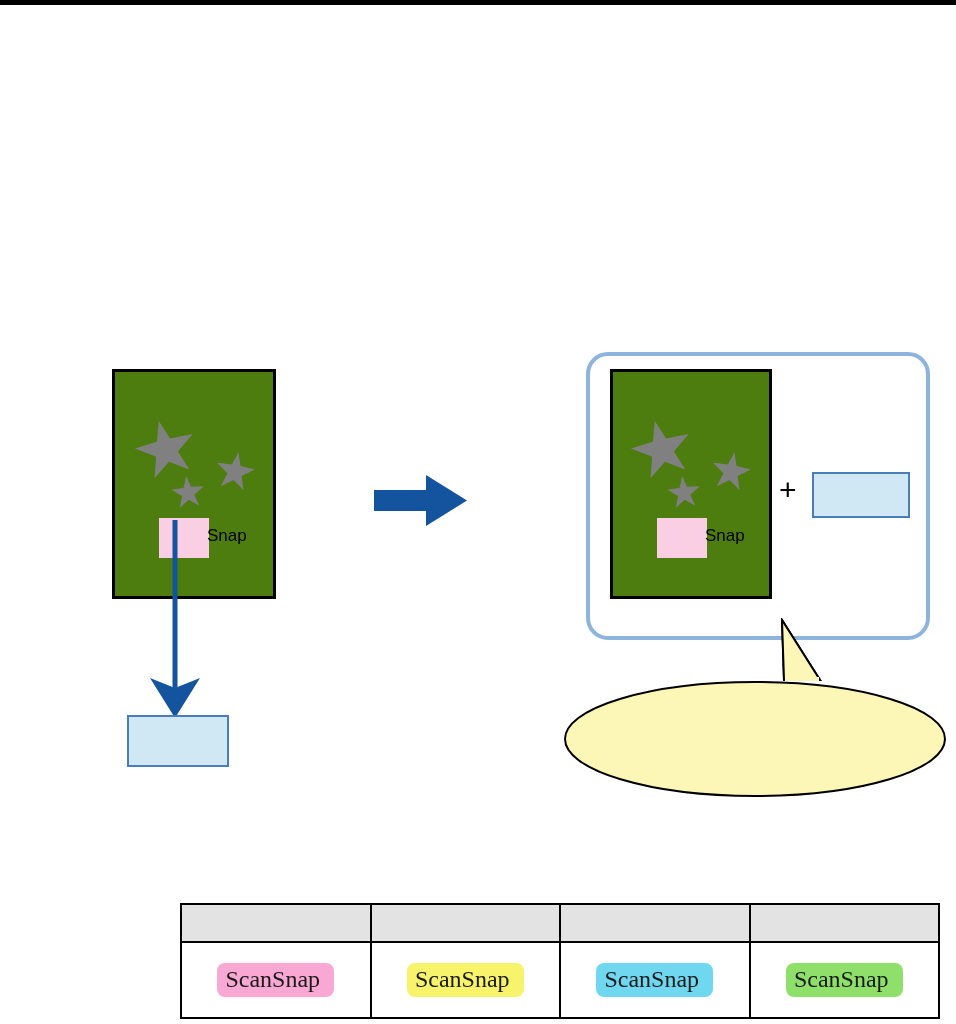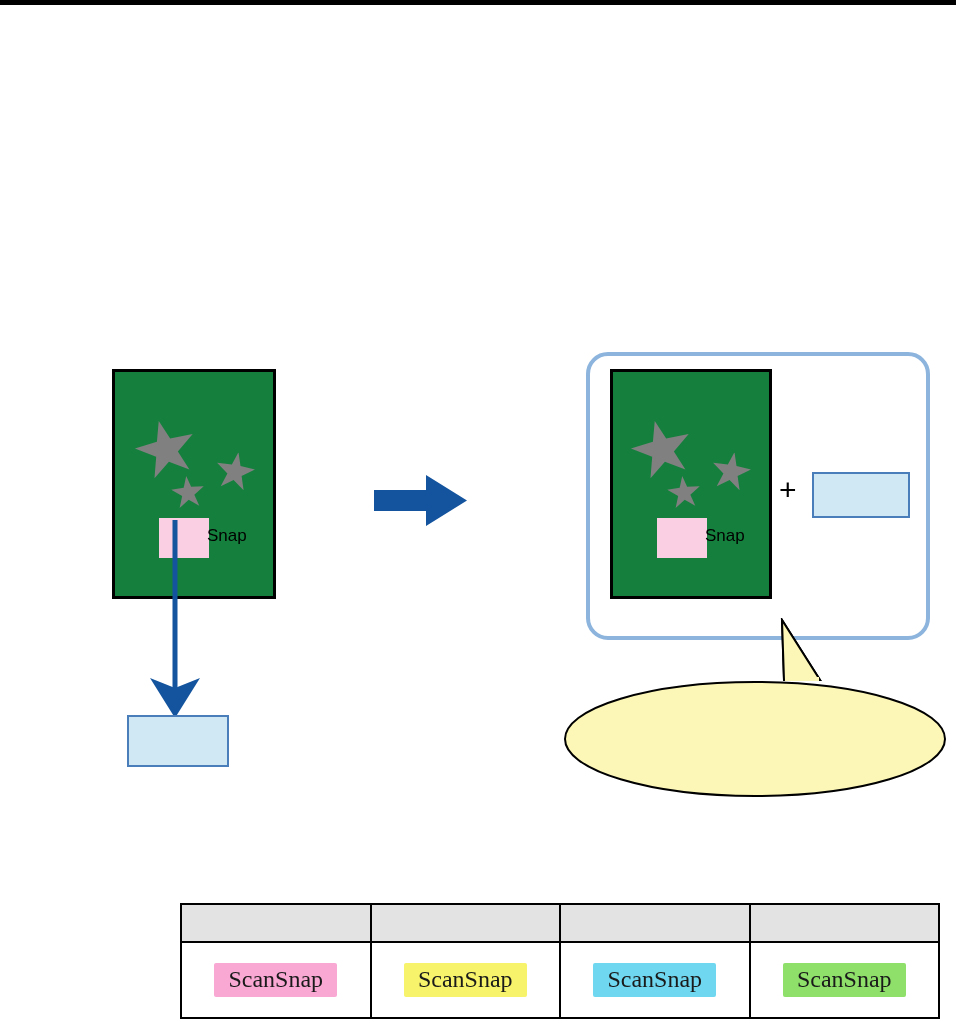--- a/index.html
+++ b/index.html
@@ -30,21 +30,21 @@
     position: absolute;
     left: 0;
     top: 0;
     width: 956px;
     height: 1024px;
   }
 
   
   .doc-page {
     position: absolute;
-    background: #15803d;
+    background: #4d7c0f;
     border: 3px solid #000000;
     box-sizing: border-box;
   }
   .doc-left  { left: 112px; top: 369px; width: 164px; height: 230px; }
   .doc-right { left: 610px; top: 369px; width: 162px; height: 230px; }
 
   .star {
     position: absolute;
     background: #808080;
     clip-path: polygon(
@@ -165,25 +165,25 @@
   .legend-table tr.head-row td {
     background: #e3e3e3;
     height: 36px;
   }
   .legend-table tr.body-row td {
     background: #ffffff;
     height: 74px;
   }
   .hl {
     display: inline-block;
-    padding: 3px 14px 4px 14px;
+    padding: 3px 14px 4px 8px;
     font-family: "Liberation Serif", serif;
     font-size: 24px;
     color: #1a1a1a;
-    border-radius: 2px;
+    border-radius: 8px;
   }
   .hl-pink   { background: #f9a8d4; }
   .hl-yellow { background: #f7f36a; }
   .hl-cyan   { background: #6fd8f0; }
   .hl-green  { background: #8ee06a; }
 </style>
 </head>
 <body>
 
 <div class="top-rule"></div>

